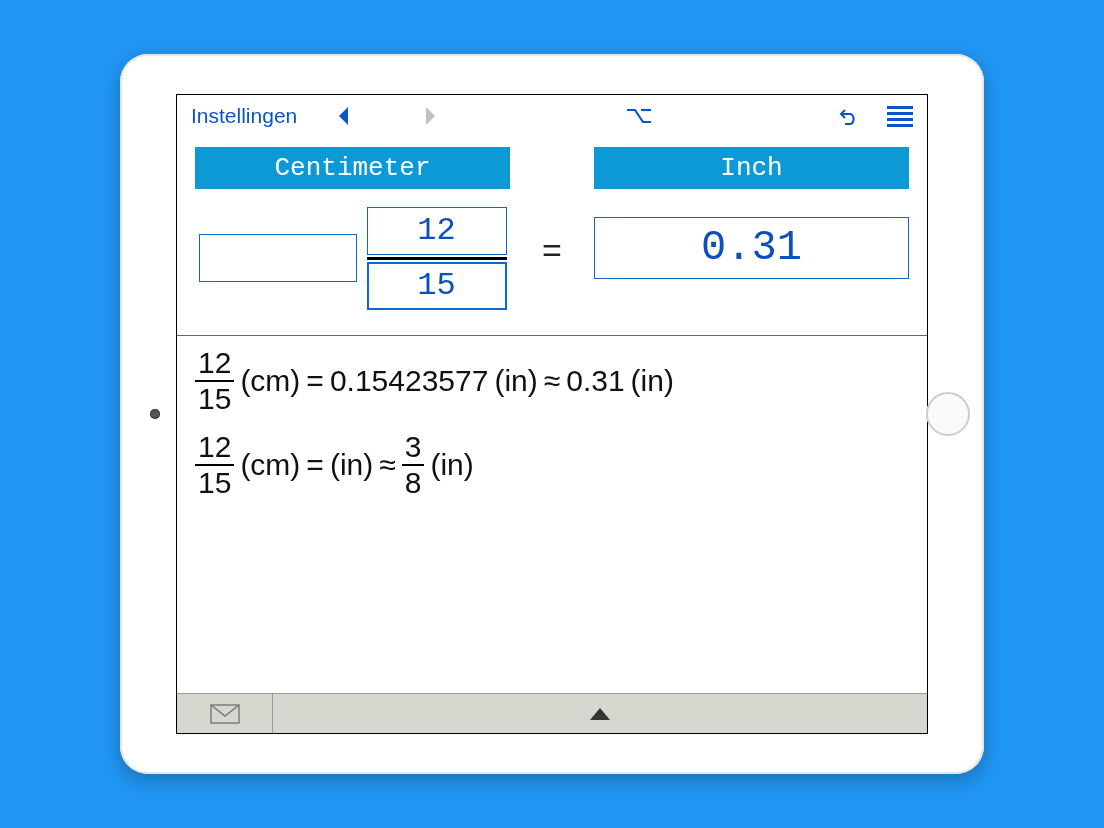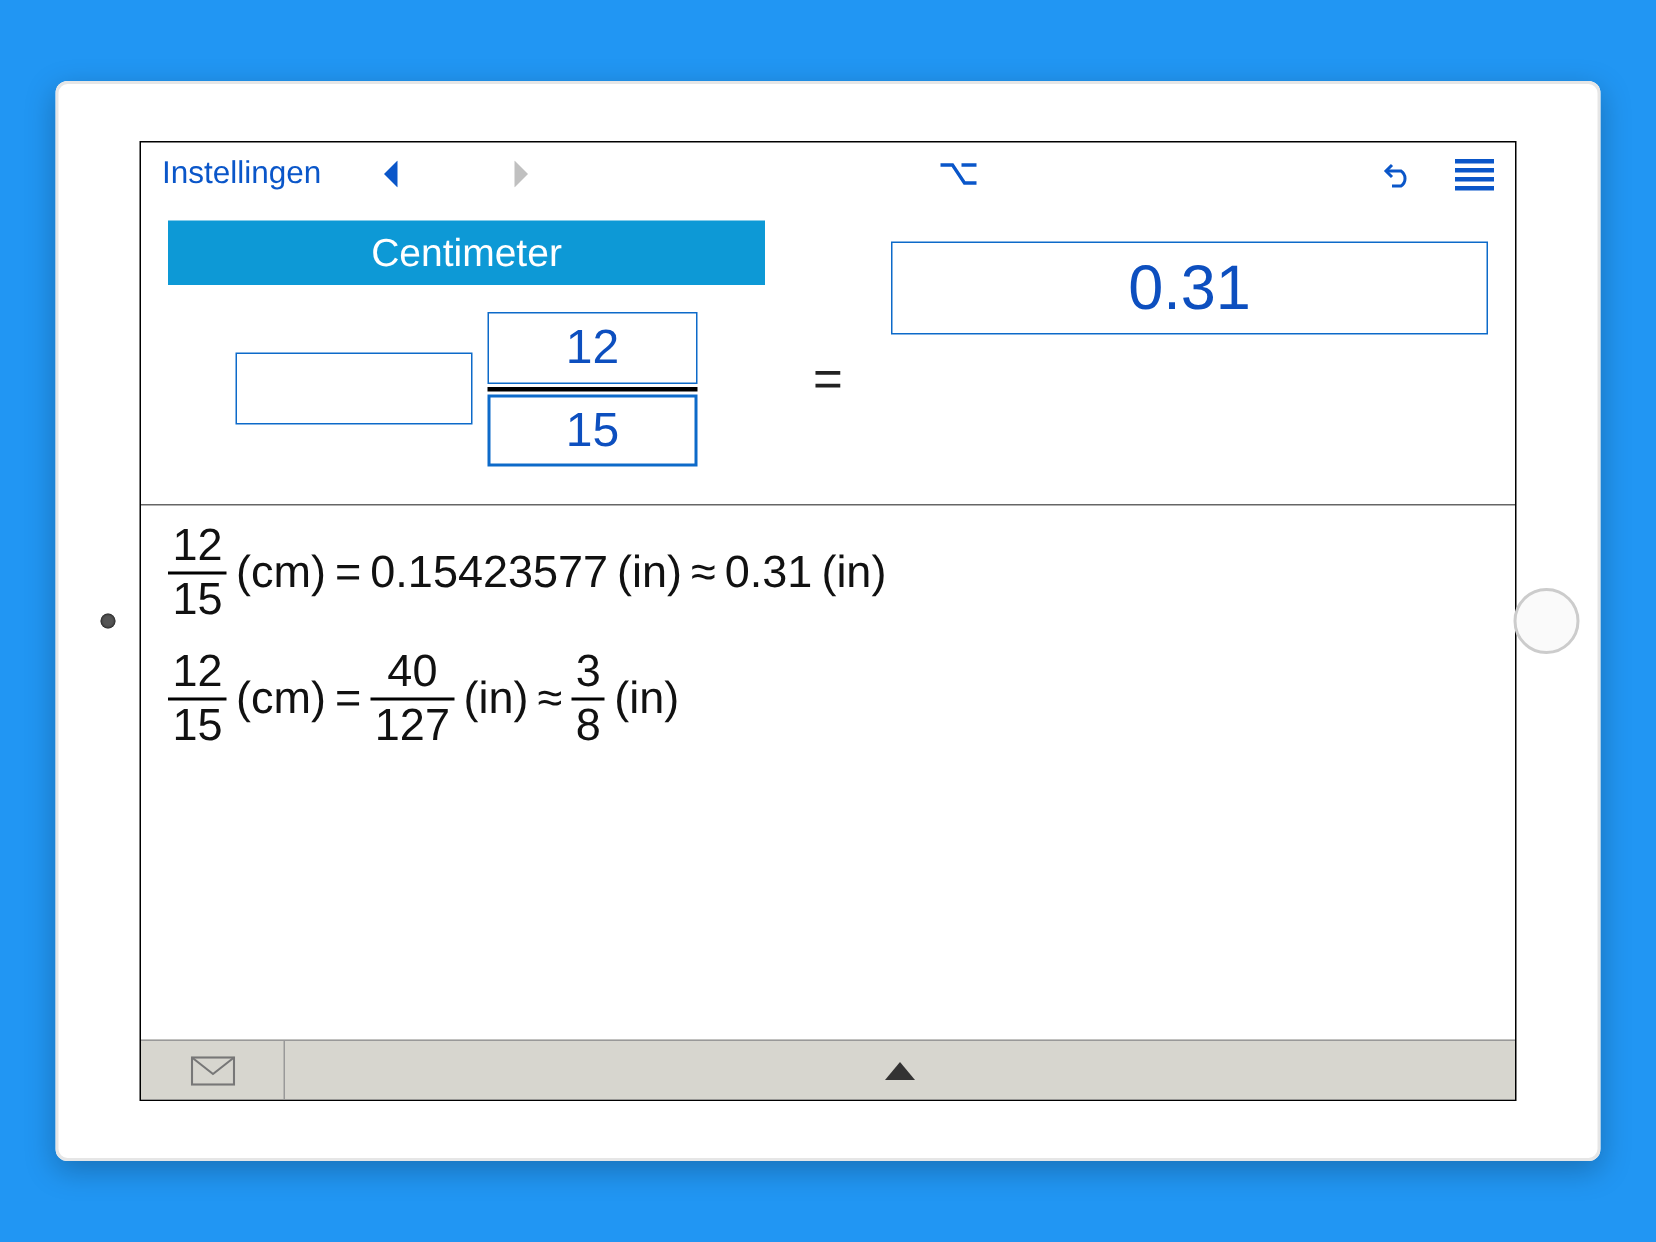--- a/index.html
+++ b/index.html
@@ -5,24 +5,24 @@
   * { box-sizing: border-box; margin: 0; padding: 0; }
   html, body { width: 1104px; height: 828px; }
   body {
     background: #2196f3;
     display: flex;
     align-items: center;
     justify-content: center;
     font-family: "Helvetica Neue", Helvetica, Arial, sans-serif;
   }
   .tablet {
-    width: 1030px;
+    width: 864px;
     height: 720px;
     background: #ffffff;
-    border-radius: 8px;
+    border-radius: 28px;
     box-shadow: 0 6px 20px rgba(0,0,0,0.25), inset 0 0 0 2px #e6e6e6;
     display: flex;
     align-items: center;
     position: relative;
     padding: 0 56px 0 56px;
   }
   .camera {
     position: absolute;
     left: 30px;
     top: 50%;
@@ -75,20 +75,21 @@
   .tb-btn.disabled { color: #c0c0c0; cursor: default; }
   .settings-link { font-size: 21px; padding-right: 22px; cursor: pointer; }
   .menu-lines { display: flex; flex-direction: column; gap: 3px; margin-left: 14px; }
   .menu-lines span { width: 26px; height: 3px; background: #0a56c9; }
 
   
   .conversion {
     padding: 10px 18px 22px 18px;
     display: flex;
     gap: 24px;
+    font-family: Liberation Mono, monospace;
   }
   .side { flex: 1; display: flex; flex-direction: column; }
   .unit-header {
     background: #0d99d6;
     color: #fff;
     text-align: center;
     font-size: 26px;
     font-weight: 300;
     padding: 6px 0;
     margin-bottom: 14px;
@@ -246,20 +247,21 @@
             <div class="frac-input">12</div>
             <div class="frac-sep"></div>
             <div class="frac-input" style="border-width:2px">15</div>
           </div>
         </div>
       </div>
 
       <div class="equals-area">=</div>
 
       <div class="side">
+        <div class="unit-header">Inch</div>
         <div class="result-input">0.31</div>
       </div>
     </div>
 
     <div class="results">
 
       <div class="res-line">
         <span class="mfrac">
           <span class="num">12</span>
           <span class="bar"></span>
@@ -275,25 +277,20 @@
       </div>
 
       <div class="res-line">
         <span class="mfrac">
           <span class="num">12</span>
           <span class="bar"></span>
           <span class="den">15</span>
         </span>
         <span>(cm)</span>
         <span> = </span>
-        <span class="mfrac">
-          <span class="num">40</span>
-          <span class="bar"></span>
-          <span class="den">127</span>
-        </span>
         <span>(in)</span>
         <span> ≈ </span>
         <span class="mfrac">
           <span class="num">3</span>
           <span class="bar"></span>
           <span class="den">8</span>
         </span>
         <span>(in)</span>
       </div>
 

